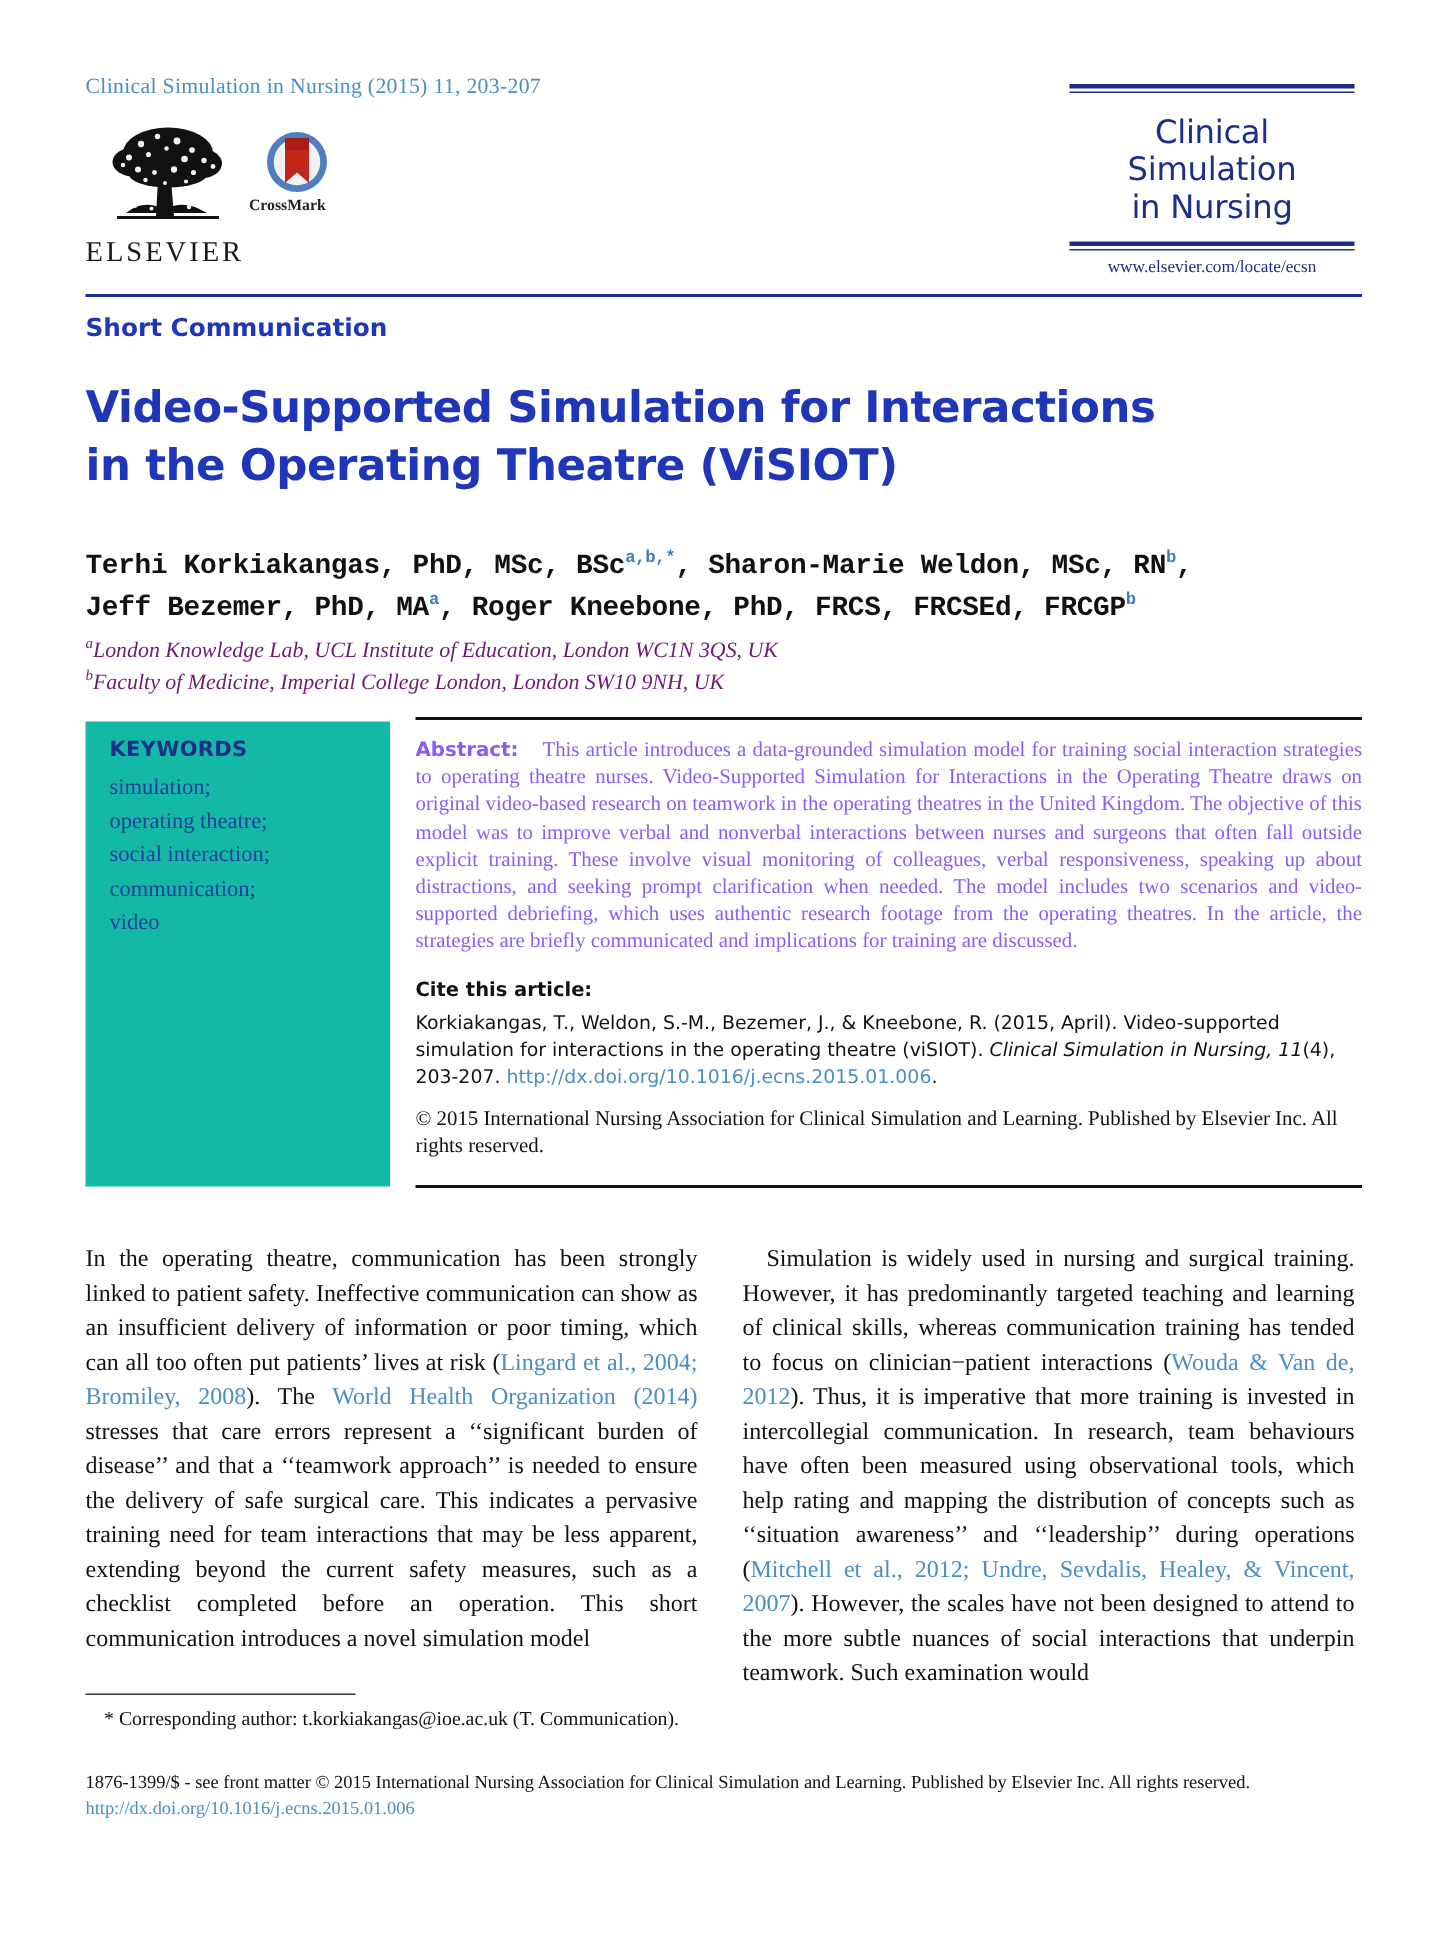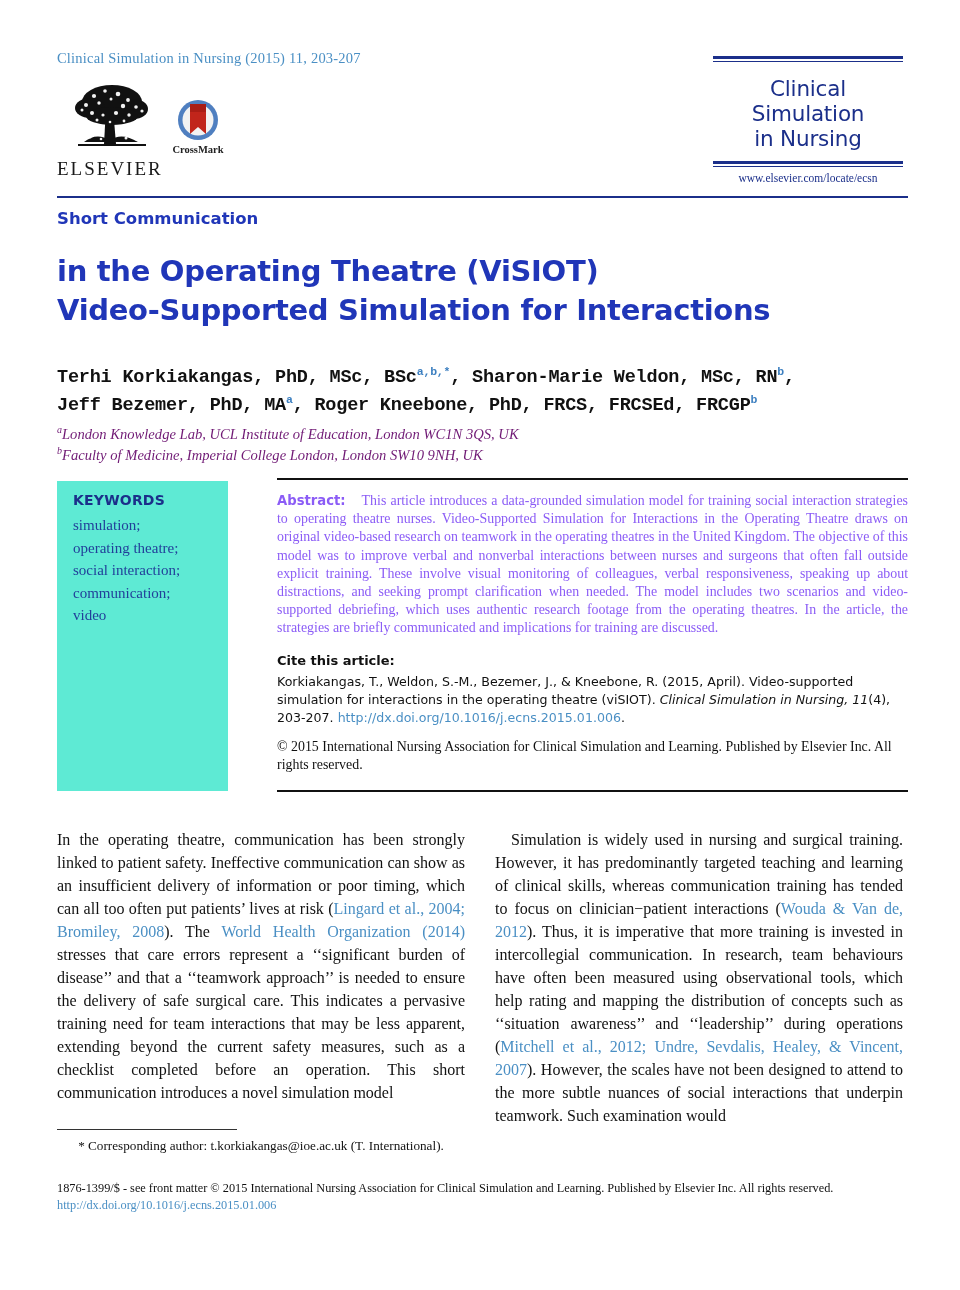--- a/index.html
+++ b/index.html
@@ -53,23 +53,22 @@
     font-size: 19px;
     letter-spacing: 2.0px;
     color: #1a1a1a;
     margin-top: 1px;
     line-height: 1;
   }
 
   .crossmark-block {
     position: absolute;
     left: 166px;
-    top: 98px;
+    top: 86px;
     width: 64px;
-    text-align: center;
   }
   .crossmark-badge {
     width: 44px;
     height: 44px;
     display: block;
     margin: 0 auto;
   }
   .crossmark-word {
     font-family: "Liberation Serif", serif;
     font-weight: bold;
@@ -180,23 +179,23 @@
     font-size: 10px;
     vertical-align: super;
     line-height: 0;
   }
 
   
   .keywords-box {
     position: absolute;
     left: 57px;
     top: 481px;
-    width: 171px;
+    width: 203px;
     height: 310px;
-    background: #5eead4;
+    background: #14b8a6;
   }
   .kw-heading {
     position: absolute;
     left: 16px;
     top: 11px;
     font-family: "DejaVu Sans", sans-serif;
     font-weight: bold;
     font-size: 14px;
     color: #1b2f8a;
     letter-spacing: 0.2px;
@@ -388,22 +387,22 @@
     <div class="jl-title">in Nursing</div>
     <div class="jl-rule-bottom"></div>
     <div class="jl-url">www.elsevier.com/locate/ecsn</div>
   </div>
 
   <div class="header-rule"></div>
 
   <div class="article-type">Short Communication</div>
 
   <div class="article-title">
+    <div>Video-Supported Simulation for Interactions</div>
     <div>in the Operating Theatre (ViSIOT)</div>
-    <div>Video-Supported Simulation for Interactions</div>
   </div>
 
   <div class="authors">
     <span>Terhi Korkiakangas, PhD, MSc, BSc</span><sup>a,b,*</sup><span>, Sharon-Marie Weldon, MSc, RN</span><sup>b</sup><span>,</span>
     <span>Jeff Bezemer, PhD, MA</span><sup>a</sup><span>, Roger Kneebone, PhD, FRCS, FRCSEd, FRCGP</span><sup>b</sup>
   </div>
 
   <div class="affiliations">
     <div><sup>a</sup><span>London Knowledge Lab, UCL Institute of Education, London WC1N 3QS, UK</span></div>
     <div><sup>b</sup><span>Faculty of Medicine, Imperial College London, London SW10 9NH, UK</span></div>
@@ -437,21 +436,21 @@
   <div class="col col-left">
     <p><span>In the operating theatre, communication has been strongly linked to patient safety. Ineffective communication can show as an insufficient delivery of information or poor timing, which can all too often put patients’ lives at risk (</span><span class="ref">Lingard et al., 2004; Bromiley, 2008</span><span>). The </span><span class="ref">World Health Organization (2014)</span><span> stresses that care errors represent a ‘‘significant burden of disease’’ and that a ‘‘teamwork approach’’ is needed to ensure the delivery of safe surgical care. This indicates a pervasive training need for team interactions that may be less apparent, extending beyond the current safety measures, such as a checklist completed before an operation. This short communication introduces a novel simulation model</span></p>
   </div>
 
   <div class="col col-right">
     <p class="indent"><span>Simulation is widely used in nursing and surgical training. However, it has predominantly targeted teaching and learning of clinical skills, whereas communication training has tended to focus on clinician−patient interactions (</span><span class="ref">Wouda &amp; Van de, 2012</span><span>). Thus, it is imperative that more training is invested in intercollegial communication. In research, team behaviours have often been measured using observational tools, which help rating and mapping the distribution of concepts such as ‘‘situation awareness’’ and ‘‘leadership’’ during operations (</span><span class="ref">Mitchell et al., 2012; Undre, Sevdalis, Healey, &amp; Vincent, 2007</span><span>). However, the scales have not been designed to attend to the more subtle nuances of social interactions that underpin teamwork. Such examination would</span></p>
   </div>
 
   <div class="footnote-rule"></div>
   <div class="footnote">
-    <span>* Corresponding author:</span> <span class="mail">t.korkiakangas@ioe.ac.uk</span><span> (T. International).</span>
+    <span>* Corresponding author:</span> <span class="mail">t.korkiakangas@ioe.ac.uk</span><span> (T. Communication).</span>
   </div>
 
   <div class="page-footer">
     <div>1876-1399/$ - see front matter © 2015 International Nursing Association for Clinical Simulation and Learning. Published by Elsevier Inc. All rights reserved.</div>
     <div class="doi">http://dx.doi.org/10.1016/j.ecns.2015.01.006</div>
   </div>
 
 </div>
 
 </body></html>

